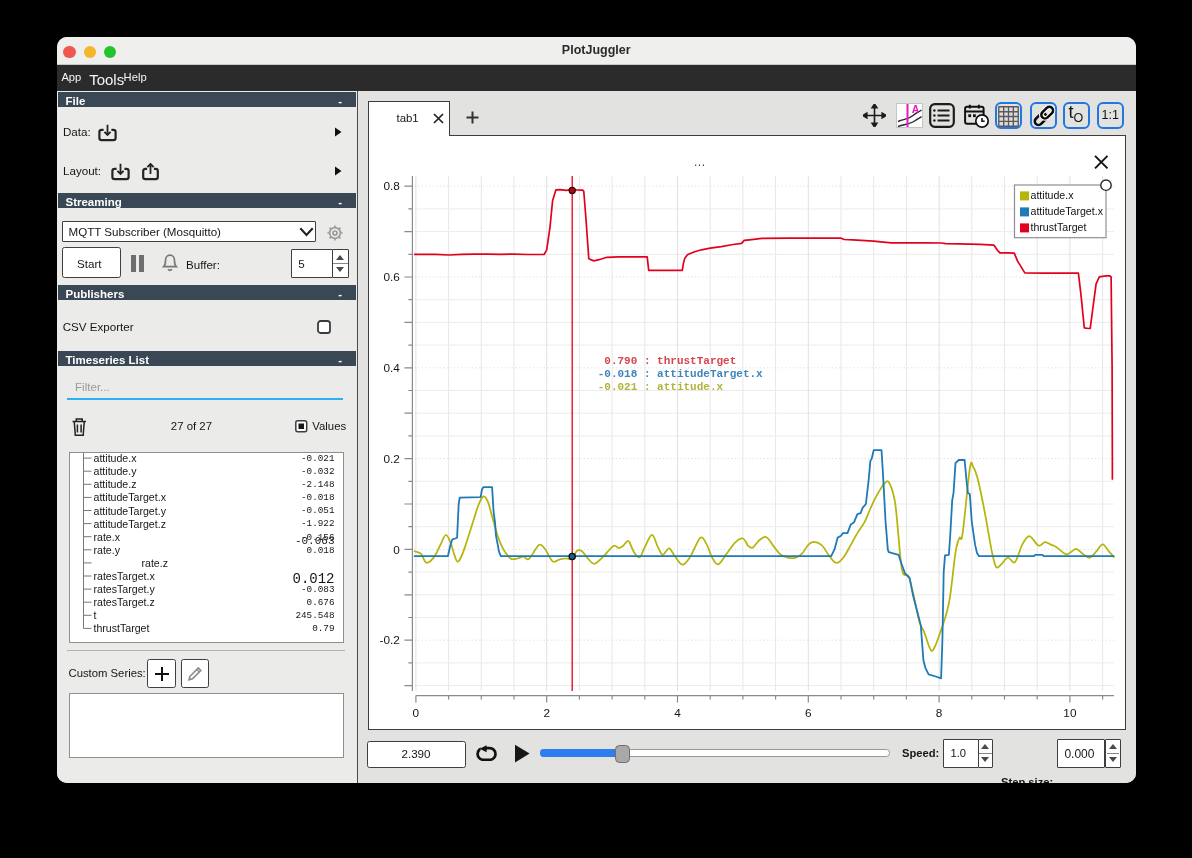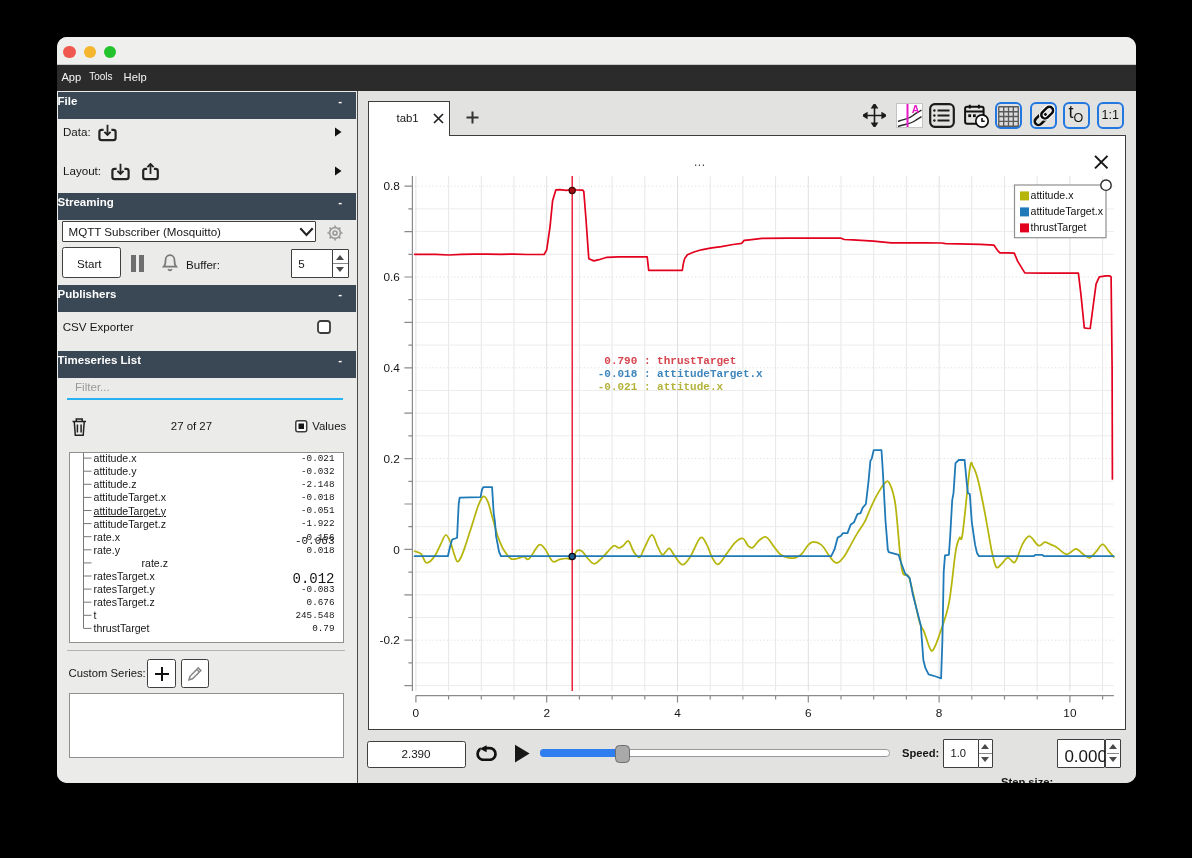--- a/index.html
+++ b/index.html
@@ -1,39 +1,40 @@
 <!DOCTYPE html>
 <html><head><meta charset="utf-8">
 <style>
 * { margin:0; padding:0; box-sizing:border-box; }
 html,body { width:1192px; height:858px; background:#000; font-family:"Liberation Sans", sans-serif; position:relative; overflow:hidden; }
 #win { position:absolute; left:56.5px; top:37px; width:1079.5px; height:746px; border-radius:10px; background:#ebebea; overflow:hidden; box-shadow:0 20px 45px 10px rgba(0,0,0,0.8); }
 #pg { position:absolute; left:-56.5px; top:-37px; width:1192px; height:858px; }
 .a { position:absolute; }
-.hdr { position:absolute; left:57.5px; width:298.5px; height:27px; background:#3a4754; color:#fff; font-size:11.5px; font-weight:bold; line-height:18.6px; }
+.hdr { position:absolute; left:57.5px; width:298.5px; height:15px; background:#3a4754; color:#fff; font-size:11.5px; font-weight:bold; line-height:18.6px; padding-left:8px; }
 .hdr .min { position:absolute; right:14px; top:0; }
 .lbl { position:absolute; font-size:11.6px; color:#161616; white-space:nowrap; }
 .blbl { position:absolute; font-size:11.2px; font-weight:bold; color:#161616; white-space:nowrap; }
 .box { position:absolute; background:#fff; border:1.5px solid #3f3f3f; border-radius:2.5px; }
 .gbox { position:absolute; background:#fff; border:1px solid #8f8f8f; }
 .mono { font-family:"Liberation Mono", monospace; }
 .uarr { width:0;height:0;border-left:4.2px solid transparent;border-right:4.2px solid transparent;border-bottom:5.5px solid #4a4a4a;position:absolute; }
 .darr { width:0;height:0;border-left:4.2px solid transparent;border-right:4.2px solid transparent;border-top:5.5px solid #4a4a4a;position:absolute; }
 </style></head><body>
 <div id="win">
     <div id="pg">
 
   <div class="a" style="left:56.5px;top:37px;width:1079.5px;height:28px;background:#efefee;border-bottom:1px solid #c8c8c7;"></div>
   <div class="a" style="left:63.4px;top:45.8px;width:12.5px;height:12.5px;border-radius:50%;background:#f0574f;"></div>
   <div class="a" style="left:83.6px;top:45.8px;width:12.5px;height:12.5px;border-radius:50%;background:#f3b62d;"></div>
   <div class="a" style="left:103.8px;top:45.8px;width:12.5px;height:12.5px;border-radius:50%;background:#23c32e;"></div>
+  <div class="a" style="left:56.5px;top:43px;width:1079.5px;text-align:center;font-size:12.5px;font-weight:bold;color:#2b2b2b;">PlotJuggler</div>
 
   <div class="a" style="left:56.5px;top:65px;width:1079.5px;height:26px;background:#2b2b2b;"></div>
   <div class="a" style="left:61.4px;top:70.8px;font-size:11.2px;color:#f5f5f5;">App</div>
-  <div class="a" style="left:89.2px;top:70.8px;font-size:10px;color:#f5f5f5;">Tools</div>
+  <div class="a" style="left:89.2px;top:70.8px;font-size:15px;color:#f5f5f5;">Tools</div>
   <div class="a" style="left:123.6px;top:70.8px;font-size:11.2px;color:#f5f5f5;">Help</div>
 
   <div class="a" style="left:56.5px;top:91px;width:300px;height:692px;background:#ebebea;"></div>
   <div class="a" style="left:356.5px;top:91px;width:1.2px;height:692px;background:#4a4a4a;"></div>
   <div class="a" style="left:357.7px;top:91px;width:778.3px;height:692px;background:#e2e2e1;"></div>
 
   <div class="hdr" style="top:92px;">File<span class="min">-</span></div>
       <div class="hdr" style="top:192.6px;">Streaming<span class="min">-</span></div>
       <div class="hdr" style="top:285.2px;">Publishers<span class="min">-</span></div>
       <div class="hdr" style="top:351px;">Timeseries List<span class="min">-</span></div>
@@ -129,21 +130,21 @@
         <path d="M14.5 176.4 H22.5" stroke="#777" stroke-width="1"></path>
       </svg>
   <div style="position:absolute;left:93.5px;top:452.1px;font-size:10.6px;color:#161616;">attitude.x</div>
       <div class="mono" style="position:absolute;right:857.5px;top:452.9px;font-size:9.3px;color:#161616;">-0.021</div>
       <div style="position:absolute;left:93.5px;top:465.2px;font-size:10.6px;color:#161616;">attitude.y</div>
       <div class="mono" style="position:absolute;right:857.5px;top:466.0px;font-size:9.3px;color:#161616;">-0.032</div>
       <div style="position:absolute;left:93.5px;top:478.3px;font-size:10.6px;color:#161616;">attitude.z</div>
       <div class="mono" style="position:absolute;right:857.5px;top:479.1px;font-size:9.3px;color:#161616;">-2.148</div>
       <div style="position:absolute;left:93.5px;top:491.4px;font-size:10.6px;color:#161616;">attitudeTarget.x</div>
       <div class="mono" style="position:absolute;right:857.5px;top:492.2px;font-size:9.3px;color:#161616;">-0.018</div>
-      <div style="position:absolute;left:93.5px;top:504.5px;font-size:10.6px;color:#161616;text-decoration:underline;">attitudeTarget.y</div>
+      <div style="position:absolute;left:93.5px;top:504.5px;font-size:10.6px;color:#161616;">attitudeTarget.y</div>
       <div class="mono" style="position:absolute;right:857.5px;top:505.3px;font-size:9.3px;color:#161616;">-0.051</div>
       <div style="position:absolute;left:93.5px;top:517.6px;font-size:10.6px;color:#161616;">attitudeTarget.z</div>
       <div class="mono" style="position:absolute;right:857.5px;top:518.4px;font-size:9.3px;color:#161616;">-1.922</div>
       <div style="position:absolute;left:93.5px;top:530.7px;font-size:10.6px;color:#161616;">rate.x</div>
       <div class="mono" style="position:absolute;right:857.5px;top:531.5px;font-size:9.3px;color:#161616;">-0.156</div>
       <div style="position:absolute;left:93.5px;top:543.8px;font-size:10.6px;color:#161616;">rate.y</div>
       <div class="mono" style="position:absolute;right:857.5px;top:544.6px;font-size:9.3px;color:#161616;">0.018</div>
       <div style="position:absolute;left:93.5px;top:556.9px;font-size:10.6px;color:#161616;padding-left:48px;">rate.z</div>
       <div class="mono" style="position:absolute;right:857.5px;top:535px;font-size:11px;color:#161616;">-0.063</div>
       <div style="position:absolute;left:93.5px;top:570.0px;font-size:10.6px;color:#161616;">ratesTarget.x</div>
@@ -295,18 +296,18 @@
   <div class="a" style="left:615.3px;top:745.3px;width:14.3px;height:17.7px;background:#a9a9a9;border:1px solid #6e6e6e;border-radius:4.5px;"></div>
   <div class="blbl" style="left:902px;top:747px;">Speed:</div>
   <div class="box" style="left:943.4px;top:739.4px;width:35.2px;height:28.2px;border-radius:1px;"></div>
   <div class="lbl" style="left:950.5px;top:747.3px;font-size:11.2px;">1.0</div>
   <div class="box" style="left:977.6px;top:739.4px;width:15.5px;height:28.2px;border-radius:1px;"></div>
   <div class="uarr" style="left:981.2px;top:744.4px;"></div>
   <div class="darr" style="left:981.2px;top:756.9px;"></div>
   <div class="a" style="left:979.1px;top:753px;width:12.5px;height:1.2px;background:#888;"></div>
   <div class="blbl" style="left:1001px;top:776px;">Step size:</div>
   <div class="box" style="left:1057.3px;top:739.4px;width:47.9px;height:28.2px;border-radius:1px;"></div>
-  <div class="lbl" style="left:1064.4px;top:747.3px;font-size:17px;">0.000</div>
+  <div class="lbl" style="left:1064.4px;top:747.3px;font-size:12px;">0.000</div>
   <div class="box" style="left:1105.2px;top:739.4px;width:15.5px;height:28.2px;border-radius:1px;"></div>
   <div class="uarr" style="left:1108.8px;top:744.4px;"></div>
   <div class="darr" style="left:1108.8px;top:756.9px;"></div>
   <div class="a" style="left:1106.7px;top:753px;width:12.5px;height:1.2px;background:#888;"></div>
 </div>
   </div>
 </body></html>

